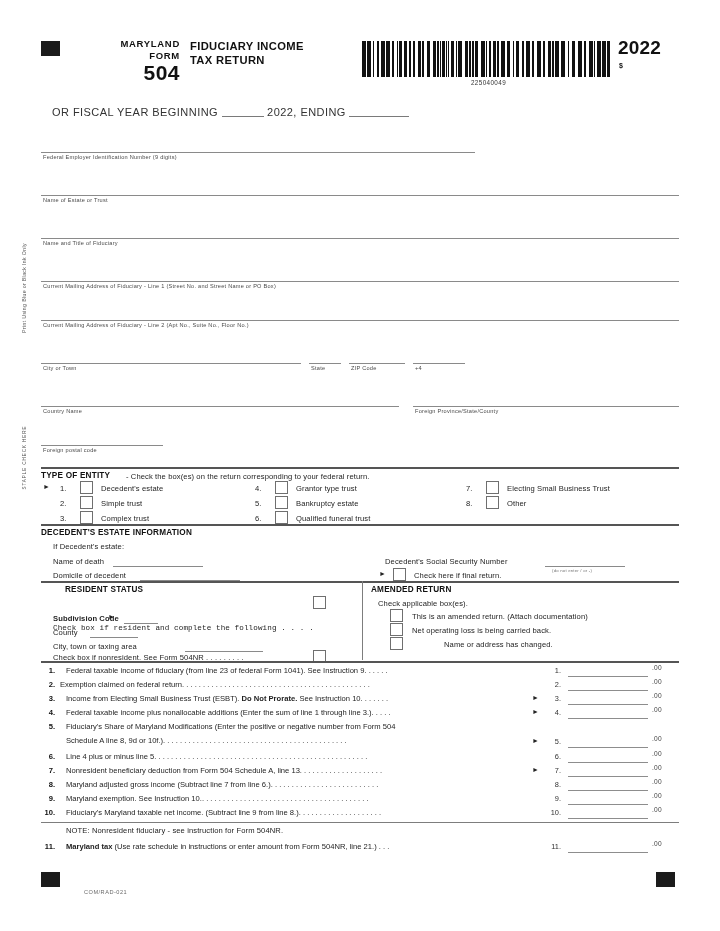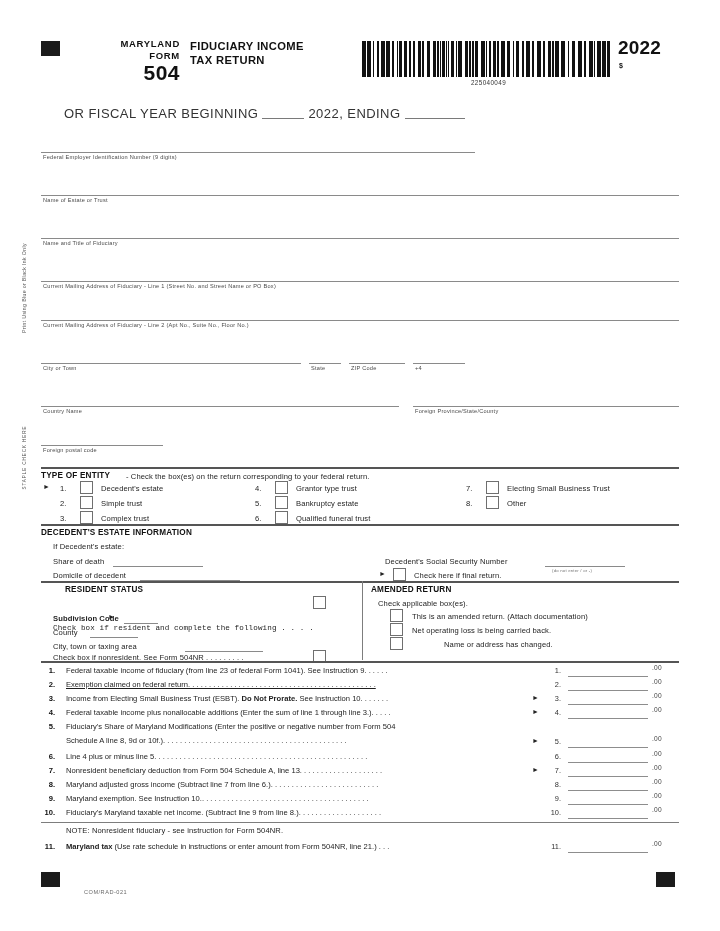--- a/index.html
+++ b/index.html
@@ -60,21 +60,21 @@
     position:absolute; left:362px; top:43px; width:253px;
     text-align:center; font-size:6.3px; color:#333; letter-spacing:.4px;
   }
   .hdr-year {
     position:absolute; left:618px; top:1px; width:70px;
     font-size:19px; font-weight:bold; color:#111; letter-spacing:.2px;
   }
   .hdr-dollar { position:absolute; left:619px; top:26px; font-size:7px; font-weight:bold; color:#111; }
 
   
-  .fiscal { position:absolute; left:64px; top:106px; font-size:13px; letter-spacing:.45px; color:#333; }
+  .fiscal { position:absolute; left:52px; top:106px; font-size:11px; letter-spacing:.45px; color:#333; }
   .ul { display:inline-block; border-bottom:1px solid #7a7a7a; height:9px; vertical-align:-1px; }
   .fline { position:absolute; border-top:1px solid #8a8a8a; }
   .flabel { position:absolute; font-size:5.6px; color:#4a4a4a; letter-spacing:.25px; white-space:nowrap; }
 
   
   .rule { position:absolute; background:#7d7d7d; height:1px; }
   .rule2 { position:absolute; background:#555; height:1.6px; }
 
   
   .t { position:absolute; font-size:7.6px; color:#1d1d1d; letter-spacing:.1px; white-space:nowrap; }
@@ -259,21 +259,21 @@
   <div class="t" style="left:507px; top:484px;">Electing Small Business Trust</div>
 
   <div class="t" style="left:466px; top:499px;">8.</div>
   <div class="cb" style="left:486px; top:496px;"></div>
   <div class="t" style="left:507px; top:499px;">Other</div>
 
   <div class="rule2" style="left:41px; top:524px; width:638px;"></div>
   <div class="sec-h" style="left:41px; top:528px;">DECEDENT'S ESTATE INFORMATION</div>
   <div class="t" style="left:53px; top:542px;">If Decedent's estate:</div>
 
-  <div class="t" style="left:53px; top:557px;">Share of death</div>
+  <div class="t" style="left:53px; top:557px;">Name of death</div>
   <div class="fline" style="left:113px; top:566px; width:90px;"></div>
 
   <div class="t" style="left:53px; top:571px;">Domicile of decedent</div>
   <div class="fline" style="left:140px; top:580px; width:100px;"></div>
 
   <div class="t" style="left:385px; top:557px;">Decedent's Social Security Number</div>
   <div class="fline" style="left:545px; top:566px; width:80px;"></div>
   <div class="t tiny" style="left:552px; top:568px;">(do not enter / or -)</div>
 
   <div class="arrow" style="left:379px; top:570px;">►</div>
@@ -314,21 +314,21 @@
 
   <div class="rule2" style="left:41px; top:661px; width:638px;"></div>
 
   <div id="lines-container">
       <div class="numidx" style="left: 41px; top: 666px;">1.</div>
       <div class="numline" style="left: 66px; top: 666px;">Federal taxable income of fiduciary (from line 23 of federal Form 1041). See Instruction 9. . . . . .</div>
       <div class="amt-idx" style="left: 545px; top: 666px;">1.</div>
       <div class="amt-line" style="left: 568px; top: 676px;"></div>
       <div class="amt-00" style="left: 652px; top: 664px;">.00</div>
       <div class="numidx" style="left: 41px; top: 680px;">2.</div>
-      <div class="numline" style="left: 66px; top: 680px; text-decoration: underline;">Exemption claimed on federal return. . . . . . . . . . . . . . . . . . . . . . . . . . . . . . . . . . . . . . . . . . . . .</div>
+      <div class="numline" style="left: 60px; top: 680px;">Exemption claimed on federal return. . . . . . . . . . . . . . . . . . . . . . . . . . . . . . . . . . . . . . . . . . . . .</div>
       <div class="amt-idx" style="left: 545px; top: 680px;">2.</div>
       <div class="amt-line" style="left: 568px; top: 690px;"></div>
       <div class="amt-00" style="left: 652px; top: 678px;">.00</div>
       <div class="numidx" style="left: 41px; top: 694px;">3.</div>
       <div class="numline" style="left: 66px; top: 694px; text-align: right;">Income from Electing Small Business Trust (ESBT). <b>Do Not Prorate.</b> See Instruction 10. . . . . . .</div>
       <div class="arrow" style="left: 532px; top: 694px;">►</div>
       <div class="amt-idx" style="left: 545px; top: 694px;">3.</div>
       <div class="amt-line" style="left: 568px; top: 704px;"></div>
       <div class="amt-00" style="left: 652px; top: 692px;">.00</div>
       <div class="numidx" style="left: 41px; top: 708px;">4.</div>

